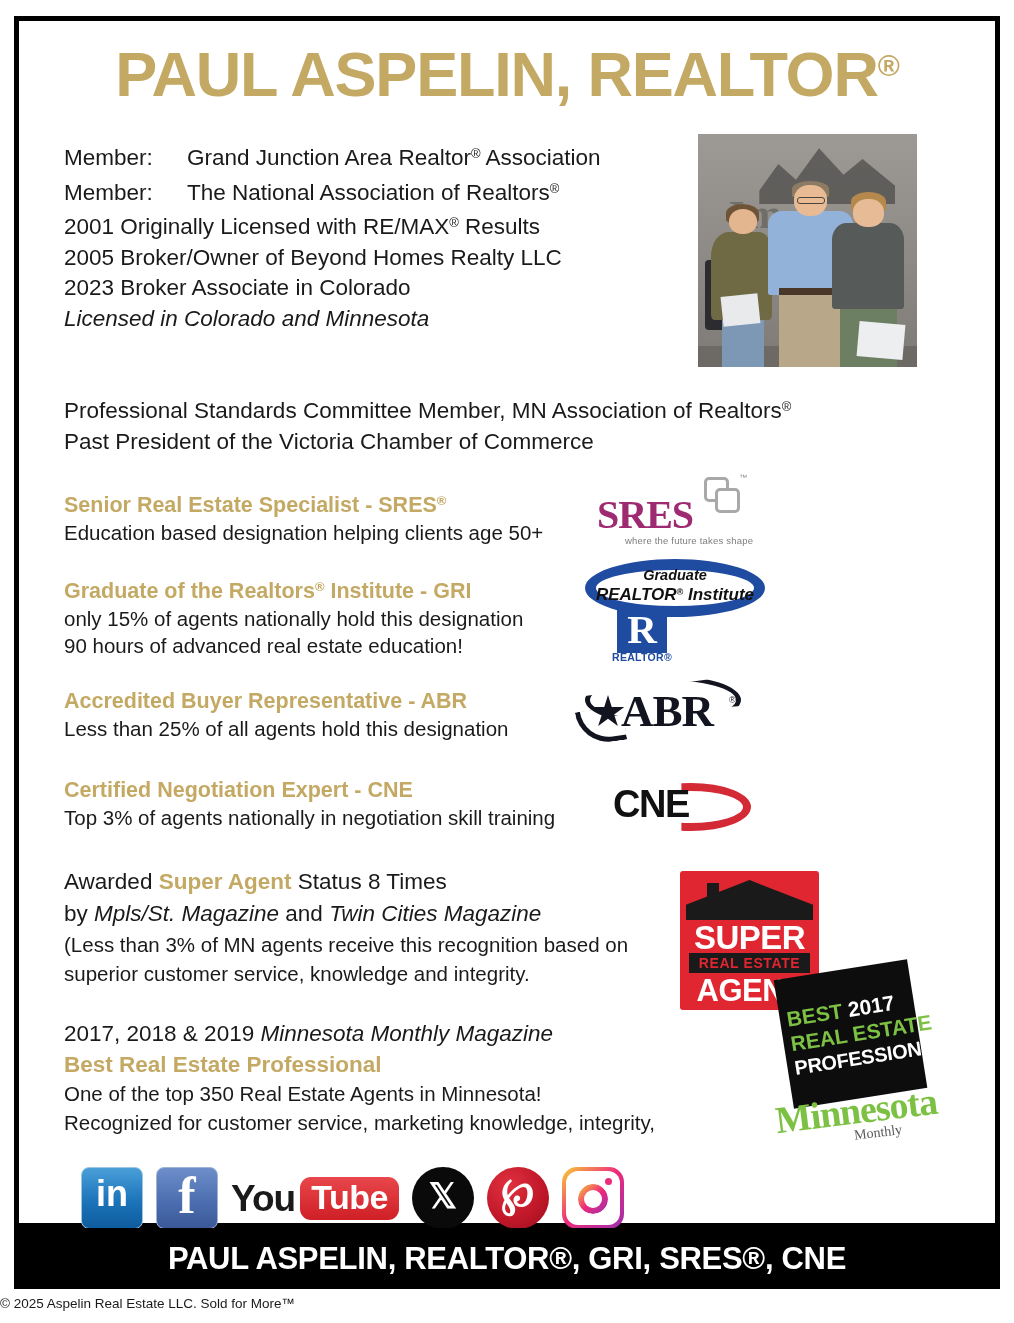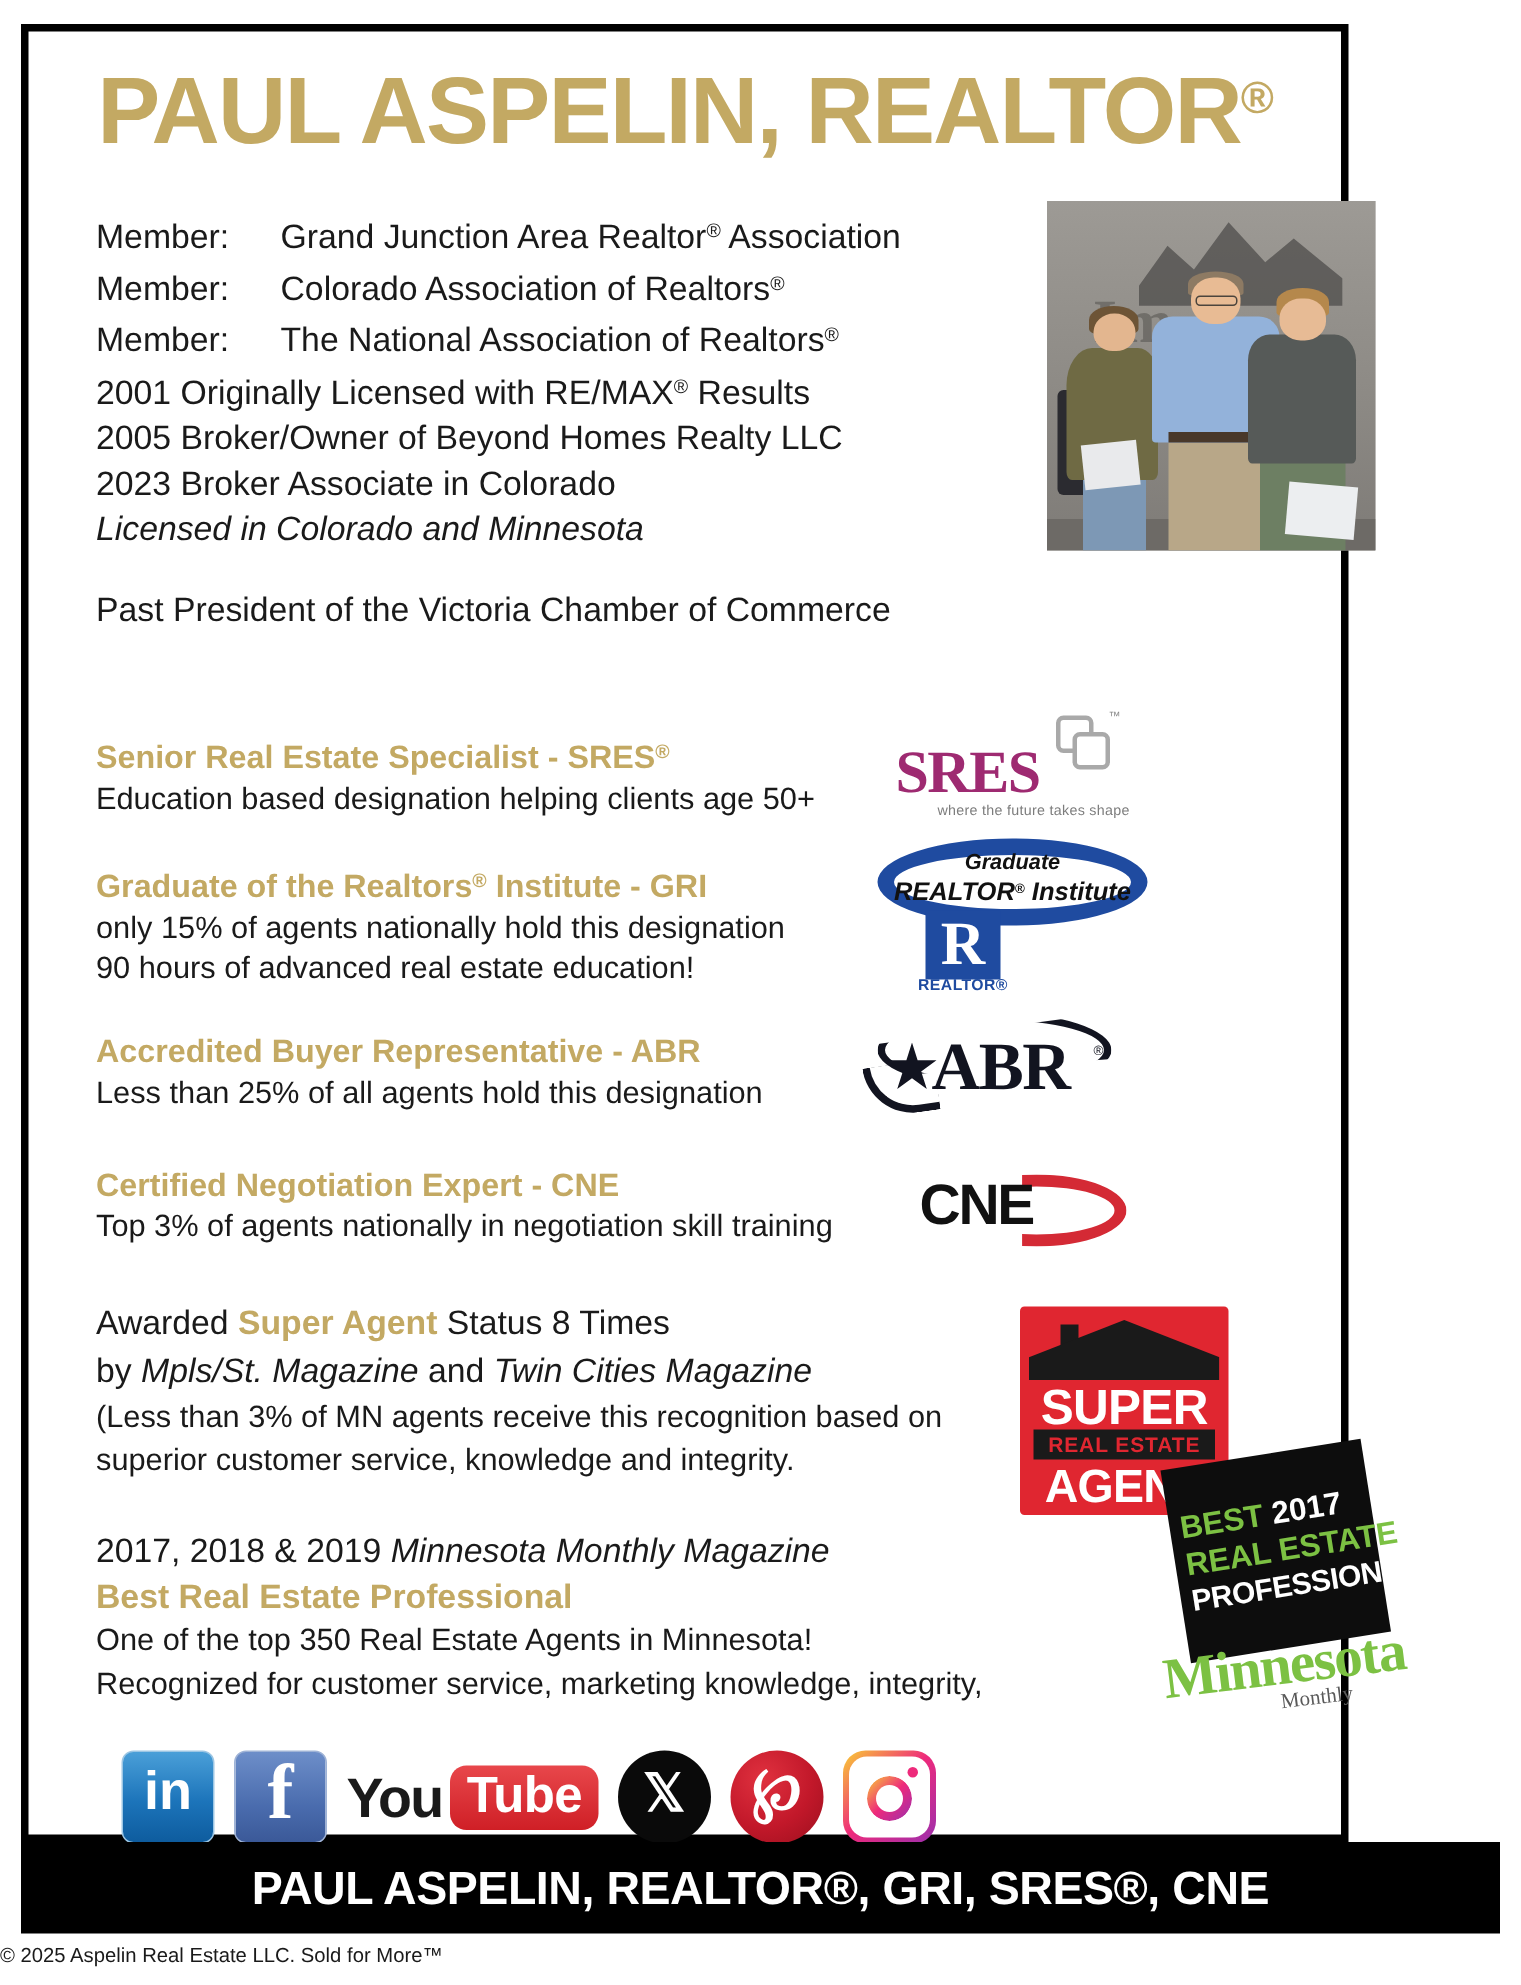--- a/index.html
+++ b/index.html
@@ -17,21 +17,21 @@
     width: 1014px;
     height: 1323px;
     background: #ffffff;
   }
 
   
   #frame {
     position: absolute;
     left: 14px;
     top: 16px;
-    width: 885px;
+    width: 986px;
     height: 1212px;
     border: 5px solid #000000;
     background: #ffffff;
   }
 
   
   #title {
     position: absolute;
     left: 0; right: 0;
     top: 22px;
@@ -393,21 +393,20 @@
 
 <div id="page">
 
   <div id="frame">
 
     <div id="title"><span>PAUL ASPELIN, REALTOR</span><span class="reg">®</span></div>
 
     <div id="member-block" class="body-text">
       <div class="row"><span class="lbl">Member:</span><span>Grand Junction Area Realtor</span><span class="reg-sm">®</span><span> Association</span></div>
 
-      <div class="row"><span class="lbl">Member:</span><span>Colorado Association of Realtors</span><span class="reg-sm">®</span></div>
 
       <div class="row"><span class="lbl">Member:</span><span>The National Association of Realtors</span><span class="reg-sm">®</span></div>
 
       <div class="row"><span>2001 Originally Licensed with RE/MAX</span><span class="reg-sm">®</span><span> Results</span></div>
 
       <div class="row"><span>2005 Broker/Owner of Beyond Homes Realty LLC</span></div>
 
       <div class="row"><span>2023 Broker Associate in Colorado</span></div>
 
       <div class="row ital">Licensed in Colorado and Minnesota</div>
@@ -434,20 +433,21 @@
       <div class="p2-glass"></div>
 
       <div class="p3-legs"></div>
       <div class="p3-body"></div>
       <div class="p3-hair"></div>
       <div class="p3-head"></div>
       <div class="p3-paper"></div>
     </div>
 
     <div id="committee-block" class="body-text">
+      <div><span>Professional Standards Committee Member, MN Association of Realtors</span><span class="reg-sm">®</span></div>
       <div>Past President of the Victoria Chamber of Commerce</div>
     </div>
 
     <div class="desig" id="desig-sres">
       <div class="head"><span>Senior Real Estate Specialist - SRES</span><span class="reg-sm">®</span></div>
       <div class="sub">Education based designation helping clients age 50+</div>
     </div>
 
     <div id="logo-sres">
       <div class="word">SRES</div>

